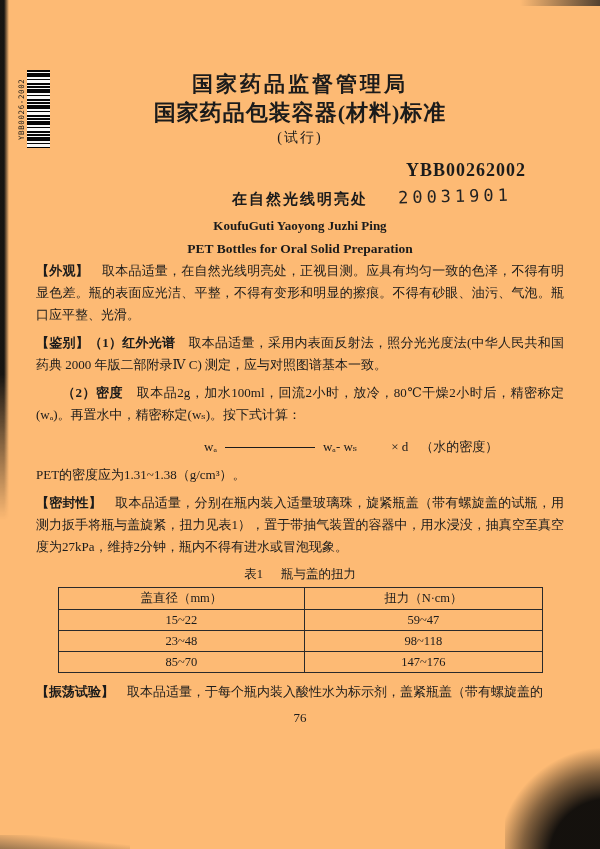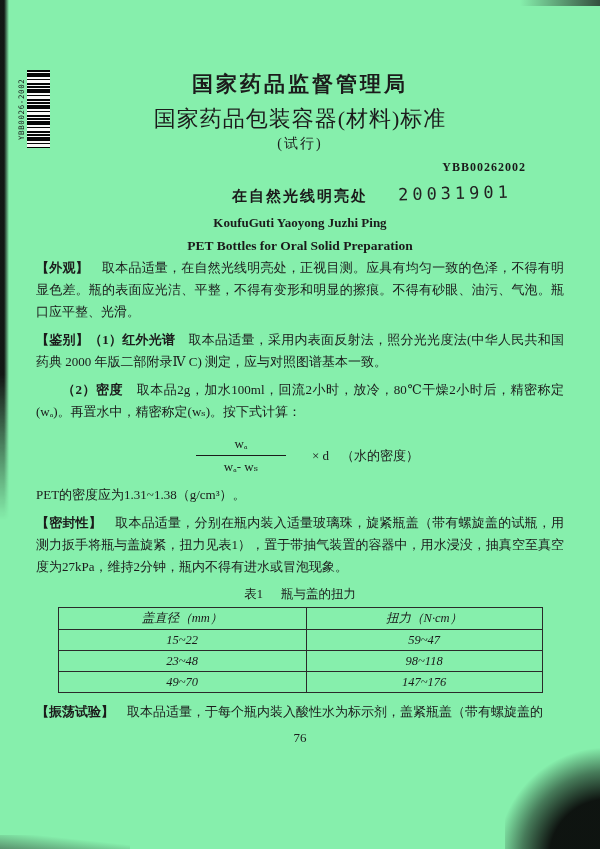--- a/index.html
+++ b/index.html
@@ -1,20 +1,20 @@
 <!DOCTYPE html>
 <html><head>
 <meta charset="utf-8">
 <style>
   * { margin:0; padding:0; box-sizing:border-box; }
   html,body { width:600px; }
   body { background:#e9e9e6; }
   .page {
     position:relative; width:600px; height:849px; overflow:hidden;
-    background:#86efac; color:#1b1b1b;
+    background:#fdba74; color:#1b1b1b;
     font-family:"Liberation Serif","DejaVu Serif",serif;
   }
   
   .art-left  { position:absolute; left:0; top:0; width:9px; height:520px;
                background:linear-gradient(to right, rgba(12,12,12,.95) 0 45%, rgba(30,30,30,0) 100%);
                -webkit-mask-image:linear-gradient(to bottom,#000 0 72%,transparent 100%);
                mask-image:linear-gradient(to bottom,#000 0 72%,transparent 100%); }
   .art-br    { position:absolute; right:0; bottom:0; width:95px; height:105px;
                background:radial-gradient(circle at 108% 108%, rgba(8,8,8,.95) 0 38%, rgba(8,8,8,.5) 56%, rgba(8,8,8,0) 72%); }
   .art-tr    { position:absolute; right:0; top:0; width:80px; height:6px;
@@ -29,44 +29,44 @@
   .barcode-bars  { width:23px; height:78px;
                    background:repeating-linear-gradient(180deg,
                      #050505 0 2px, #f8f8f6 2px 3px,
                      #050505 3px 7px, #f8f8f6 7px 9px,
                      #050505 9px 10px, #f8f8f6 10px 13px,
                      #050505 13px 15px, #f8f8f6 15px 16px); }
   
   .content { position:relative; padding:0 36px; }
   .b { font-weight:bold; }
   .org       { margin-top:70px; font-size:21px; line-height:28px; font-weight:bold; letter-spacing:3px; text-align:center; }
-  .std-title { margin-top:6px; font-size:22px; line-height:30px; font-weight:normal; letter-spacing:1px; text-align:center; }
+  .std-title { font-size:22px; line-height:30px; font-weight:bold; letter-spacing:1px; text-align:center; }
   .subtitle  { margin-top:0; font-size:14px; line-height:20px; text-align:center; letter-spacing:2px; }
-  .code      { margin-top:5px; font-size:12px; line-height:17px; font-weight:bold; letter-spacing:1px;
+  .code      { margin-top:14px; font-size:18px; line-height:17px; font-weight:bold; letter-spacing:1px;
                text-align:right; padding-right:38px; }
   .doc-title-row { position:relative; margin-top:10px; height:21px; }
   .doc-title { font-size:15px; line-height:21px; font-weight:bold; letter-spacing:2px; text-align:center; }
   .stamp     { position:absolute; right:52px; top:-3px;
                font-family:"DejaVu Sans Mono",monospace; font-size:17px; letter-spacing:4px;
                color:#222; transform:rotate(-1.5deg); }
   .pinyin    { margin-top:7px; font-size:13px; line-height:17px; font-weight:bold; text-align:center; }
   .en-title  { margin-top:6px; font-size:13.5px; line-height:18px; font-weight:bold; text-align:center; }
   p.body     { font-size:13px; line-height:22px; text-align:justify; margin-top:2px; }
   p.sect     { margin-top:6px; }
   .indent    { text-indent:2em; }
   
   .formula   { display:flex; align-items:center; margin:10px 0 6px 160px; font-size:13px; }
-  .fraction  { display:inline-flex; flex-direction:column; align-items:center; }
+  .fraction  { display:inline-flex; flex-direction:row; align-items:center; }
   .fraction .num, .fraction .den { padding:2px 8px; line-height:18px; }
   .frac-line { width:90px; border-top:1.2px solid #1b1b1b; }
   .frac-right{ margin-left:26px; display:flex; gap:12px; align-items:center; }
   
   .table-caption { margin-top:8px; font-size:12.5px; line-height:17px; text-align:center; }
   .table-caption .cap-label { margin-right:18px; }
-  table.torque-table { width:485px; margin:4px auto 0; border-collapse:collapse;font-style:italic; }
+  table.torque-table { width:485px; margin:4px auto 0; border-collapse:collapse; }
   .torque-table th, .torque-table td {
       border:1px solid #2a2a2a; font-size:12.5px; font-weight:normal;
       text-align:center; padding:2px 4px; height:21px; }
   .page-number { margin-top:6px; font-size:13px; line-height:18px; text-align:center; }
 </style>
 </head>
 <body>
 
 <div class="page">
 
@@ -129,21 +129,21 @@
       <tbody>
         <tr>
           <td>15~22</td>
           <td>59~47</td>
         </tr>
         <tr>
           <td>23~48</td>
           <td>98~118</td>
         </tr>
         <tr>
-          <td>49~70</td>
+          <td>85~70</td>
           <td>147~176</td>
         </tr>
       </tbody>
     </table>
 
     <p class="body" style="margin-top:8px"><span class="b">【振荡试验】</span><span>　取本品适量，于每个瓶内装入酸性水为标示剂，盖紧瓶盖（带有螺旋盖的</span></p>
 
     <div class="page-number">76</div>
 
   </div>

